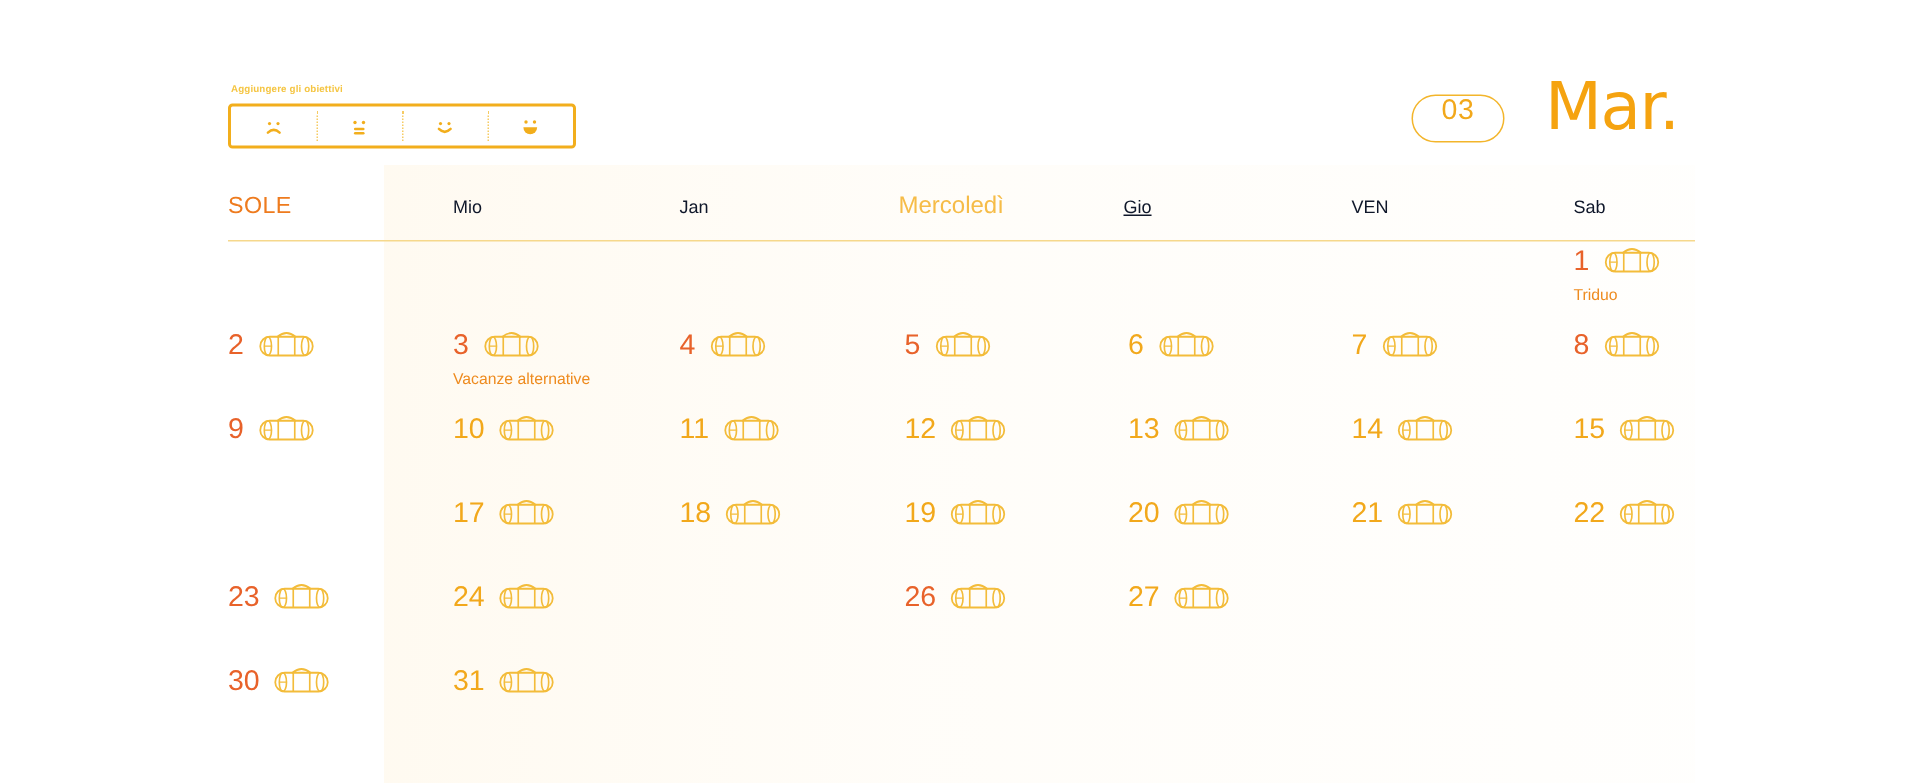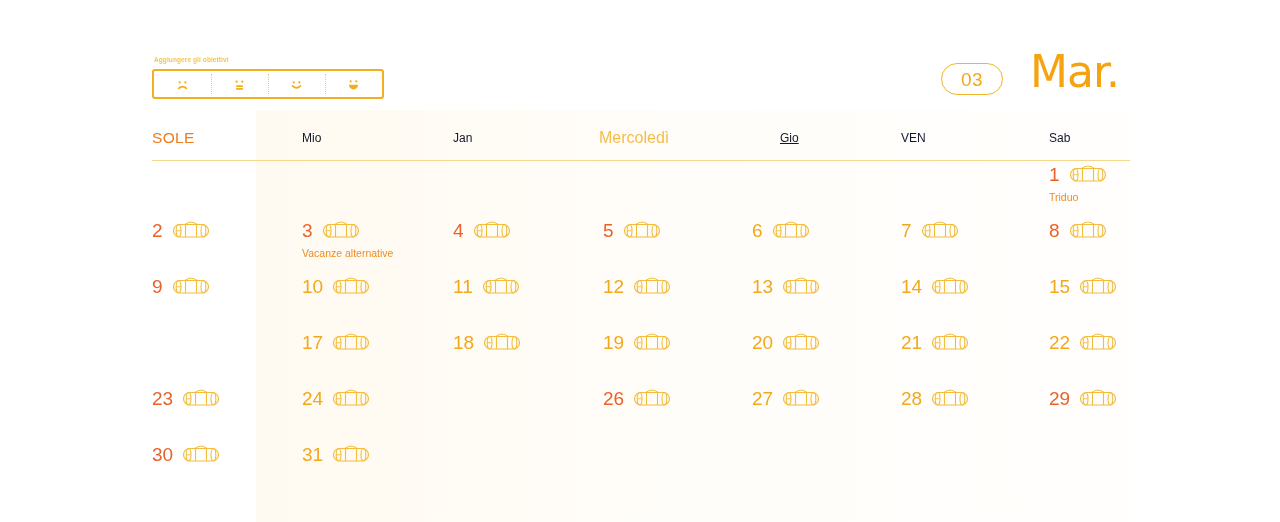--- a/index.html
+++ b/index.html
@@ -85,21 +85,21 @@
   
   .month-pill {
     position: absolute;
     left: 941px;
     top: 63px;
     width: 62px;
     height: 32px;
     border: 1.6px solid #F3B52B;
     border-radius: 16px;
     display: flex;
-    align-items: center;
+    align-items: flex-start;
     justify-content: center;
     box-sizing: border-box;
   }
   .month-pill span {
     font-size: 19px;
     color: #F2A81B;
     letter-spacing: .5px;
     line-height: 1;
   }
 
@@ -136,21 +136,21 @@
     top: 0;
     font-size: 12px;
     color: #0f172a;
     white-space: nowrap;
     line-height: 20px;
   }
   .wd.c0 { left: 0px;   color: #EE7B1E; font-size: 15.5px; letter-spacing: .3px; }
   .wd.c1 { left: 150px; }
   .wd.c2 { left: 301px; }
   .wd.c3 { left: 447px; color: #F6BC48; font-size: 16px; }
-  .wd.c4 { left: 628px; text-decoration: underline; }
+  .wd.c4 { left: 597px; text-decoration: underline; }
   .wd.c5 { left: 749px; }
   .wd.c6 { left: 897px; }
 
   .weeks { position: relative; }
 
   .week {
     position: relative;
     height: 56px;
   }
 
@@ -678,52 +678,20 @@
                   <rect x="2.5" y="5.5" width="35" height="12.5" rx="6.25" stroke="#F3BC3A" stroke-width="1.2" fill="none"></rect>
                   <ellipse cx="7.6" cy="11.75" rx="2.4" ry="6.25" stroke="#F3BC3A" stroke-width="1.1" fill="none"></ellipse>
                   <ellipse cx="32.4" cy="11.75" rx="2.4" ry="6.25" stroke="#F3BC3A" stroke-width="1.1" fill="none"></ellipse>
                   <line x1="14.5" y1="5.6" x2="14.5" y2="17.9" stroke="#F3BC3A" stroke-width="1.1"></line>
                   <line x1="25.5" y1="5.6" x2="25.5" y2="17.9" stroke="#F3BC3A" stroke-width="1.1"></line>
                   <line x1="5.4" y1="11.75" x2="9.8" y2="11.75" stroke="#F3BC3A" stroke-width="0.9"></line>
                 </svg>
               </span>
             </div>
           </div>
-          <div class="cell k5">
-            <div class="cell-head">
-              <span class="daynum">28</span>
-              <span>
-                <svg class="bagicon" width="40" height="22" viewBox="0 0 40 22">
-                  <path d="M14 5.5 Q20 0.5 26 5.5" stroke="#F3BC3A" stroke-width="1.2" fill="none" stroke-linecap="round"></path>
-                  <rect x="2.5" y="5.5" width="35" height="12.5" rx="6.25" stroke="#F3BC3A" stroke-width="1.2" fill="none"></rect>
-                  <ellipse cx="7.6" cy="11.75" rx="2.4" ry="6.25" stroke="#F3BC3A" stroke-width="1.1" fill="none"></ellipse>
-                  <ellipse cx="32.4" cy="11.75" rx="2.4" ry="6.25" stroke="#F3BC3A" stroke-width="1.1" fill="none"></ellipse>
-                  <line x1="14.5" y1="5.6" x2="14.5" y2="17.9" stroke="#F3BC3A" stroke-width="1.1"></line>
-                  <line x1="25.5" y1="5.6" x2="25.5" y2="17.9" stroke="#F3BC3A" stroke-width="1.1"></line>
-                  <line x1="5.4" y1="11.75" x2="9.8" y2="11.75" stroke="#F3BC3A" stroke-width="0.9"></line>
-                </svg>
-              </span>
-            </div>
-          </div>
-          <div class="cell k6">
-            <div class="cell-head">
-              <span class="daynum accent">29</span>
-              <span>
-                <svg class="bagicon" width="40" height="22" viewBox="0 0 40 22">
-                  <path d="M14 5.5 Q20 0.5 26 5.5" stroke="#F3BC3A" stroke-width="1.2" fill="none" stroke-linecap="round"></path>
-                  <rect x="2.5" y="5.5" width="35" height="12.5" rx="6.25" stroke="#F3BC3A" stroke-width="1.2" fill="none"></rect>
-                  <ellipse cx="7.6" cy="11.75" rx="2.4" ry="6.25" stroke="#F3BC3A" stroke-width="1.1" fill="none"></ellipse>
-                  <ellipse cx="32.4" cy="11.75" rx="2.4" ry="6.25" stroke="#F3BC3A" stroke-width="1.1" fill="none"></ellipse>
-                  <line x1="14.5" y1="5.6" x2="14.5" y2="17.9" stroke="#F3BC3A" stroke-width="1.1"></line>
-                  <line x1="25.5" y1="5.6" x2="25.5" y2="17.9" stroke="#F3BC3A" stroke-width="1.1"></line>
-                  <line x1="5.4" y1="11.75" x2="9.8" y2="11.75" stroke="#F3BC3A" stroke-width="0.9"></line>
-                </svg>
-              </span>
-            </div>
-          </div>
         </div>
         <div class="week">
           <div class="cell k0">
             <div class="cell-head">
               <span class="daynum accent">30</span>
               <span>
                 <svg class="bagicon" width="40" height="22" viewBox="0 0 40 22">
                   <path d="M14 5.5 Q20 0.5 26 5.5" stroke="#F3BC3A" stroke-width="1.2" fill="none" stroke-linecap="round"></path>
                   <rect x="2.5" y="5.5" width="35" height="12.5" rx="6.25" stroke="#F3BC3A" stroke-width="1.2" fill="none"></rect>
                   <ellipse cx="7.6" cy="11.75" rx="2.4" ry="6.25" stroke="#F3BC3A" stroke-width="1.1" fill="none"></ellipse>

